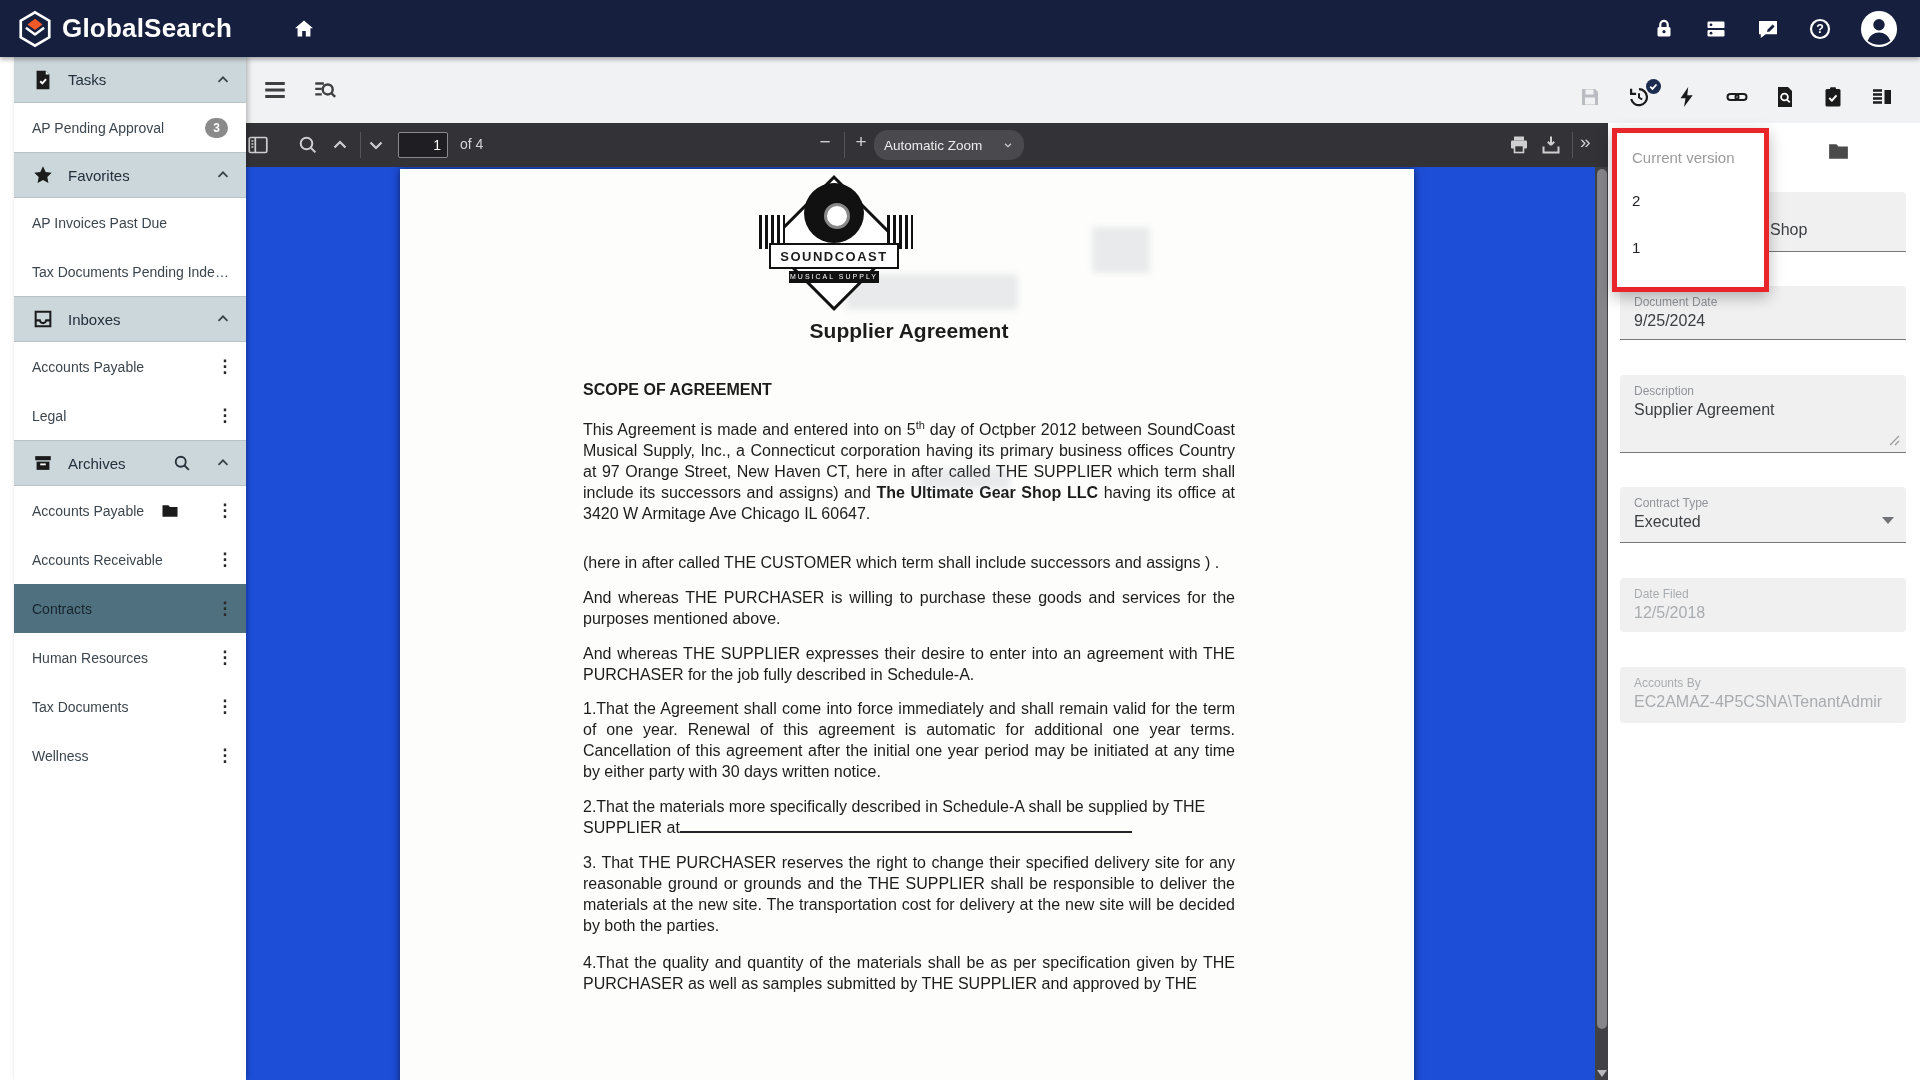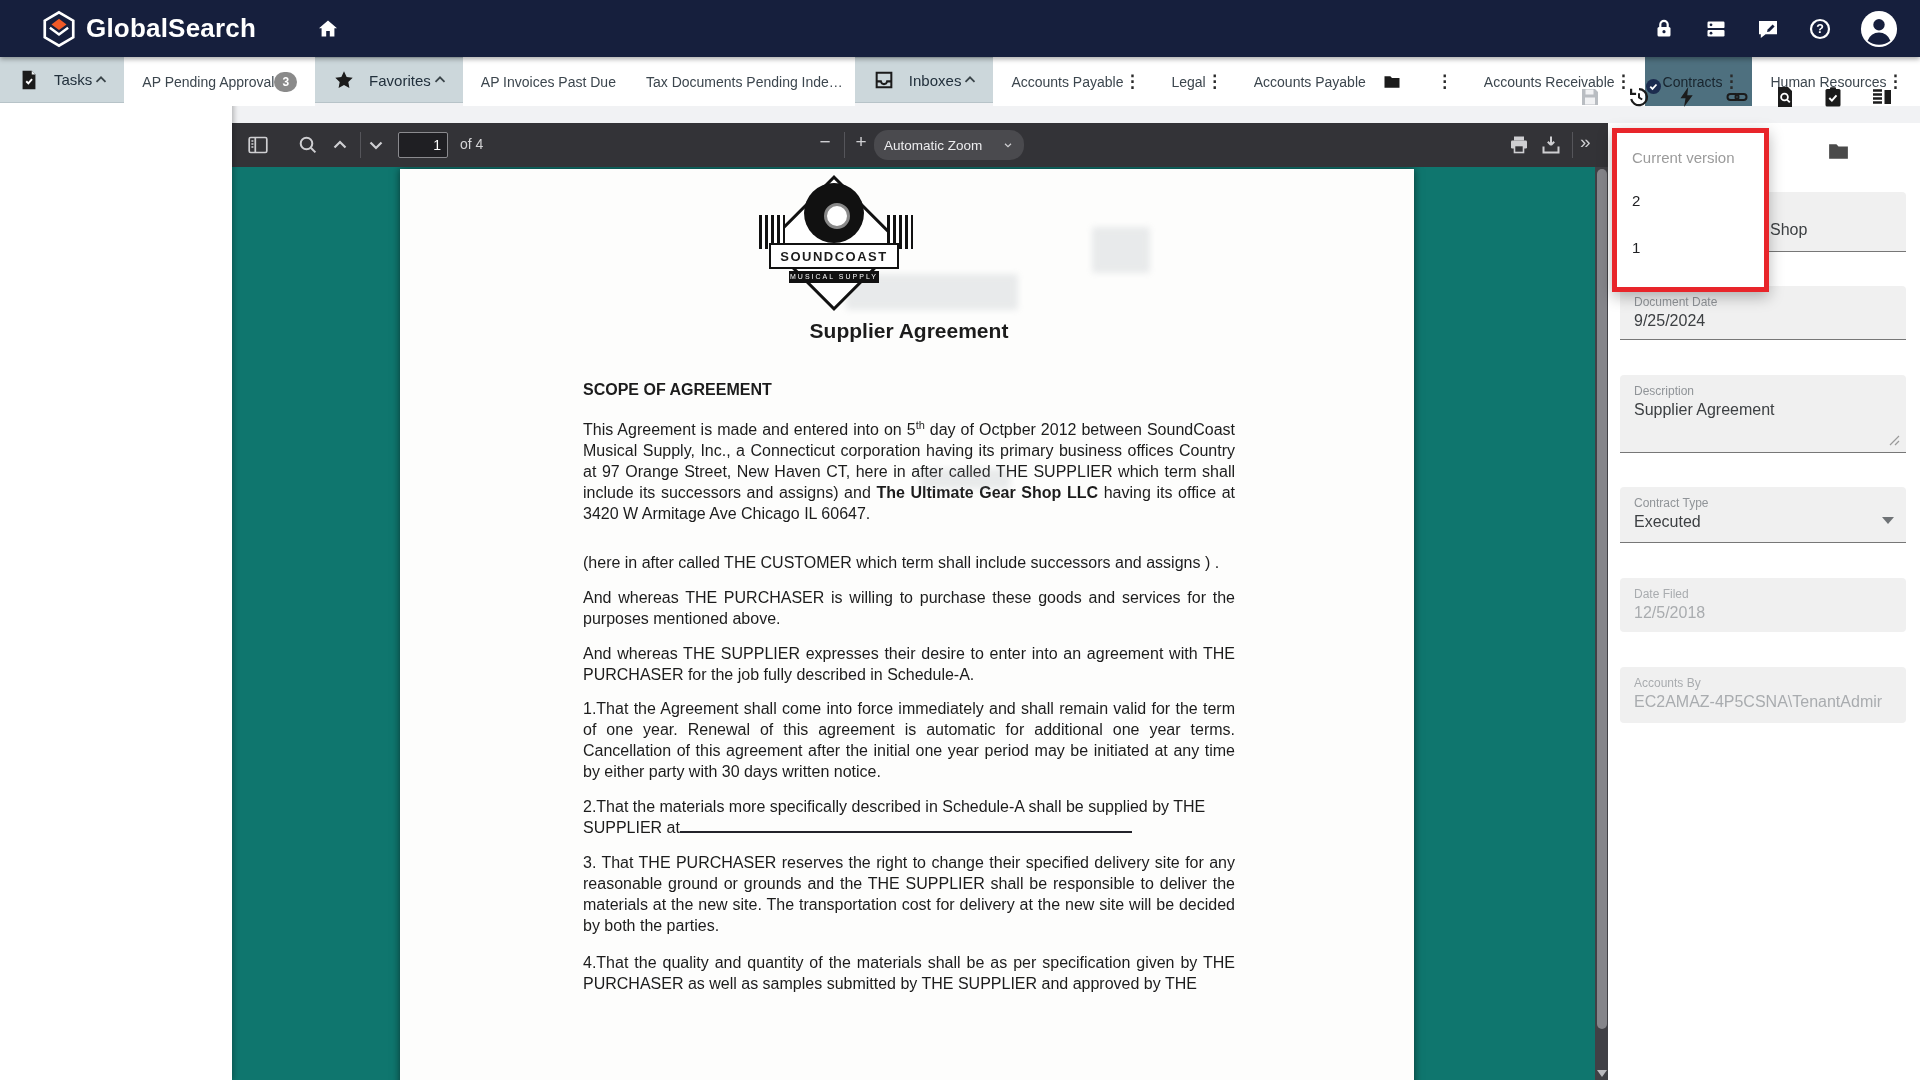--- a/index.html
+++ b/index.html
@@ -2,31 +2,31 @@
 <html><head>
 <meta charset="utf-8">
 <style>
   * { margin:0; padding:0; box-sizing:border-box; }
   html,body { width:1920px; height:1080px; overflow:hidden; }
   body { font-family:"Liberation Sans", sans-serif; background:#fff; }
   #app { position:relative; width:1920px; height:1080px; overflow:hidden; background:#fff; }
 
   
   .navbar { position:absolute; left:0; top:0; width:1920px; height:57px; background:#161f3d;
-            display:flex; align-items:center; z-index:60; box-shadow:0 2px 5px rgba(0,0,0,.35);padding-left:24px; }
+            display:flex; align-items:center; z-index:60; box-shadow:0 2px 5px rgba(0,0,0,.35); }
   .brand { display:flex; align-items:center; gap:8px; margin-left:16px; }
   .brand-text { color:#fff; font-size:26px; font-weight:bold; letter-spacing:.2px; }
   .nav-home { margin-left:60px; }
   .nav-right { position:absolute; right:22px; top:0; height:57px; display:flex; align-items:center; gap:28px; }
   .nav-ico { width:24px; height:24px; display:inline-block; }
   .avatar { width:38px; height:38px; }
 
   
-  .sidebar { position:absolute; left:0; top:57px; width:232px; height:1023px; background:#fff;
-             z-index:50; box-shadow:2px 0 5px rgba(0,0,0,.25); display:flex; flex-direction:row; }
+  .sidebar { position:absolute; left:14px; top:57px; width:232px; height:1023px; background:#fff;
+             z-index:50; box-shadow:2px 0 5px rgba(0,0,0,.25); display:flex; flex-direction:column; }
   .sb-header { height:46px; background:#ccd7db; display:flex; align-items:center; padding:0 14px 0 18px;
                border-bottom:1px solid #b7c3c8; cursor:pointer; }
   .sb-header.bt { border-top:1px solid #b7c3c8; }
   .sb-ico { width:22px; height:22px; margin-right:14px; flex:0 0 auto; }
   .sb-hlabel { font-size:15px; color:#22303c; flex:1 1 auto; }
   .sb-search { width:20px; height:20px; margin-right:22px; }
   .sb-chev { width:18px; height:18px; }
   .sb-item { height:49px; display:flex; align-items:center; padding:0 12px 0 18px; background:#fff; }
   .sb-item.selected { background:#4e707f; }
   .sb-ilabel { font-size:14px; color:#3c464e; flex:1 1 auto; white-space:nowrap; overflow:hidden; }
@@ -47,21 +47,21 @@
   .page-input { position:absolute; left:166px; top:9px; width:50px; height:26px; background:#1f1f23;
                 border:1px solid #8a8a8e; color:#fff; font-size:14px; text-align:right; padding-right:6px; border-radius:2px; }
   .page-of { position:absolute; left:228px; top:13px; color:#d4d4d6; font-size:14px; }
   .zoom-btn { position:absolute; top:8px; color:#cfcfd2; font-size:19px; width:26px; text-align:center; cursor:pointer; }
   .zoom-dd { position:absolute; left:642px; top:7px; width:150px; height:30px; background:#4a4a4e; border-radius:14px;
              color:#ececee; font-size:13.5px; display:flex; align-items:center; padding:0 10px; cursor:pointer; }
   .zoom-dd .caret { margin-left:auto; width:12px; height:12px; }
   .dbl-chev { position:absolute; top:8px; color:#cfcfd2; font-size:19px; cursor:pointer; }
 
   
-  .viewer { position:absolute; left:232px; top:167px; width:1376px; height:913px; background:#0f766e; overflow:hidden; }
+  .viewer { position:absolute; left:232px; top:167px; width:1376px; height:913px; background:#1d4ed8; overflow:hidden; }
   .vscroll { position:absolute; right:0; top:0; width:13px; height:913px; background:#404045; }
   .vthumb { position:absolute; right:1px; top:2px; width:10px; height:860px; background:#85858a; border-radius:5px; }
   .varrow { position:absolute; right:1px; bottom:3px; width:0; height:0; border-left:5px solid transparent;
             border-right:5px solid transparent; border-top:7px solid #b9b9bd; }
 
   .page { position:absolute; left:168px; top:2px; width:1014px; height:960px; background:#fdfdfc;
           box-shadow:0 0 8px rgba(0,0,0,.55); color:#1c1c1c; }
   .page-inner { padding:12px 179px 0 183px; }
   .doc-text { font-size:16px; line-height:21px; text-align:justify; }
   .doc-h { font-size:16px; font-weight:bold; }
@@ -224,20 +224,41 @@
     </div>
     <div class="sb-item">
       <span class="sb-ilabel">Accounts Payable</span>
       <span class="kebab">⋮</span>
     </div>
     <div class="sb-item">
       <span class="sb-ilabel">Legal</span>
       <span class="kebab">⋮</span>
     </div>
 
+    <div class="sb-header bt">
+      <span class="sb-ico">
+        <svg viewBox="0 0 24 24">
+            <path d="M3.5 4.5h17v4.5h-17z" fill="#1b1b1b"></path>
+            <path d="M5 10.5h14v9H5z" fill="#1b1b1b"></path>
+            <rect x="9" y="12.5" width="6" height="2" fill="#fff"></rect>
+          </svg>
+      </span>
+      <span class="sb-hlabel">Archives</span>
+      <span class="sb-search">
+        <svg viewBox="0 0 24 24">
+            <circle cx="10.5" cy="10.5" r="6" fill="none" stroke="#25313a" stroke-width="2.2"></circle>
+            <path d="M15 15l5.2 5.2" stroke="#25313a" stroke-width="2.2"></path>
+          </svg>
+      </span>
+      <span class="sb-chev">
+        <svg viewBox="0 0 24 24">
+            <path d="M6 14.5l6-6 6 6" fill="none" stroke="#3a4449" stroke-width="2.4"></path>
+          </svg>
+      </span>
+    </div>
     <div class="sb-item">
       <span class="sb-ilabel" style="flex:0 0 auto; margin-right:16px">Accounts Payable</span>
       <span class="sb-folder">
         <svg viewBox="0 0 24 24">
             <path d="M3 5h7l2 2.2h9V19H3z" fill="#1b1b1b"></path>
           </svg>
       </span>
       <span class="kebab" style="margin-left:auto">⋮</span>
     </div>
     <div class="sb-item">

